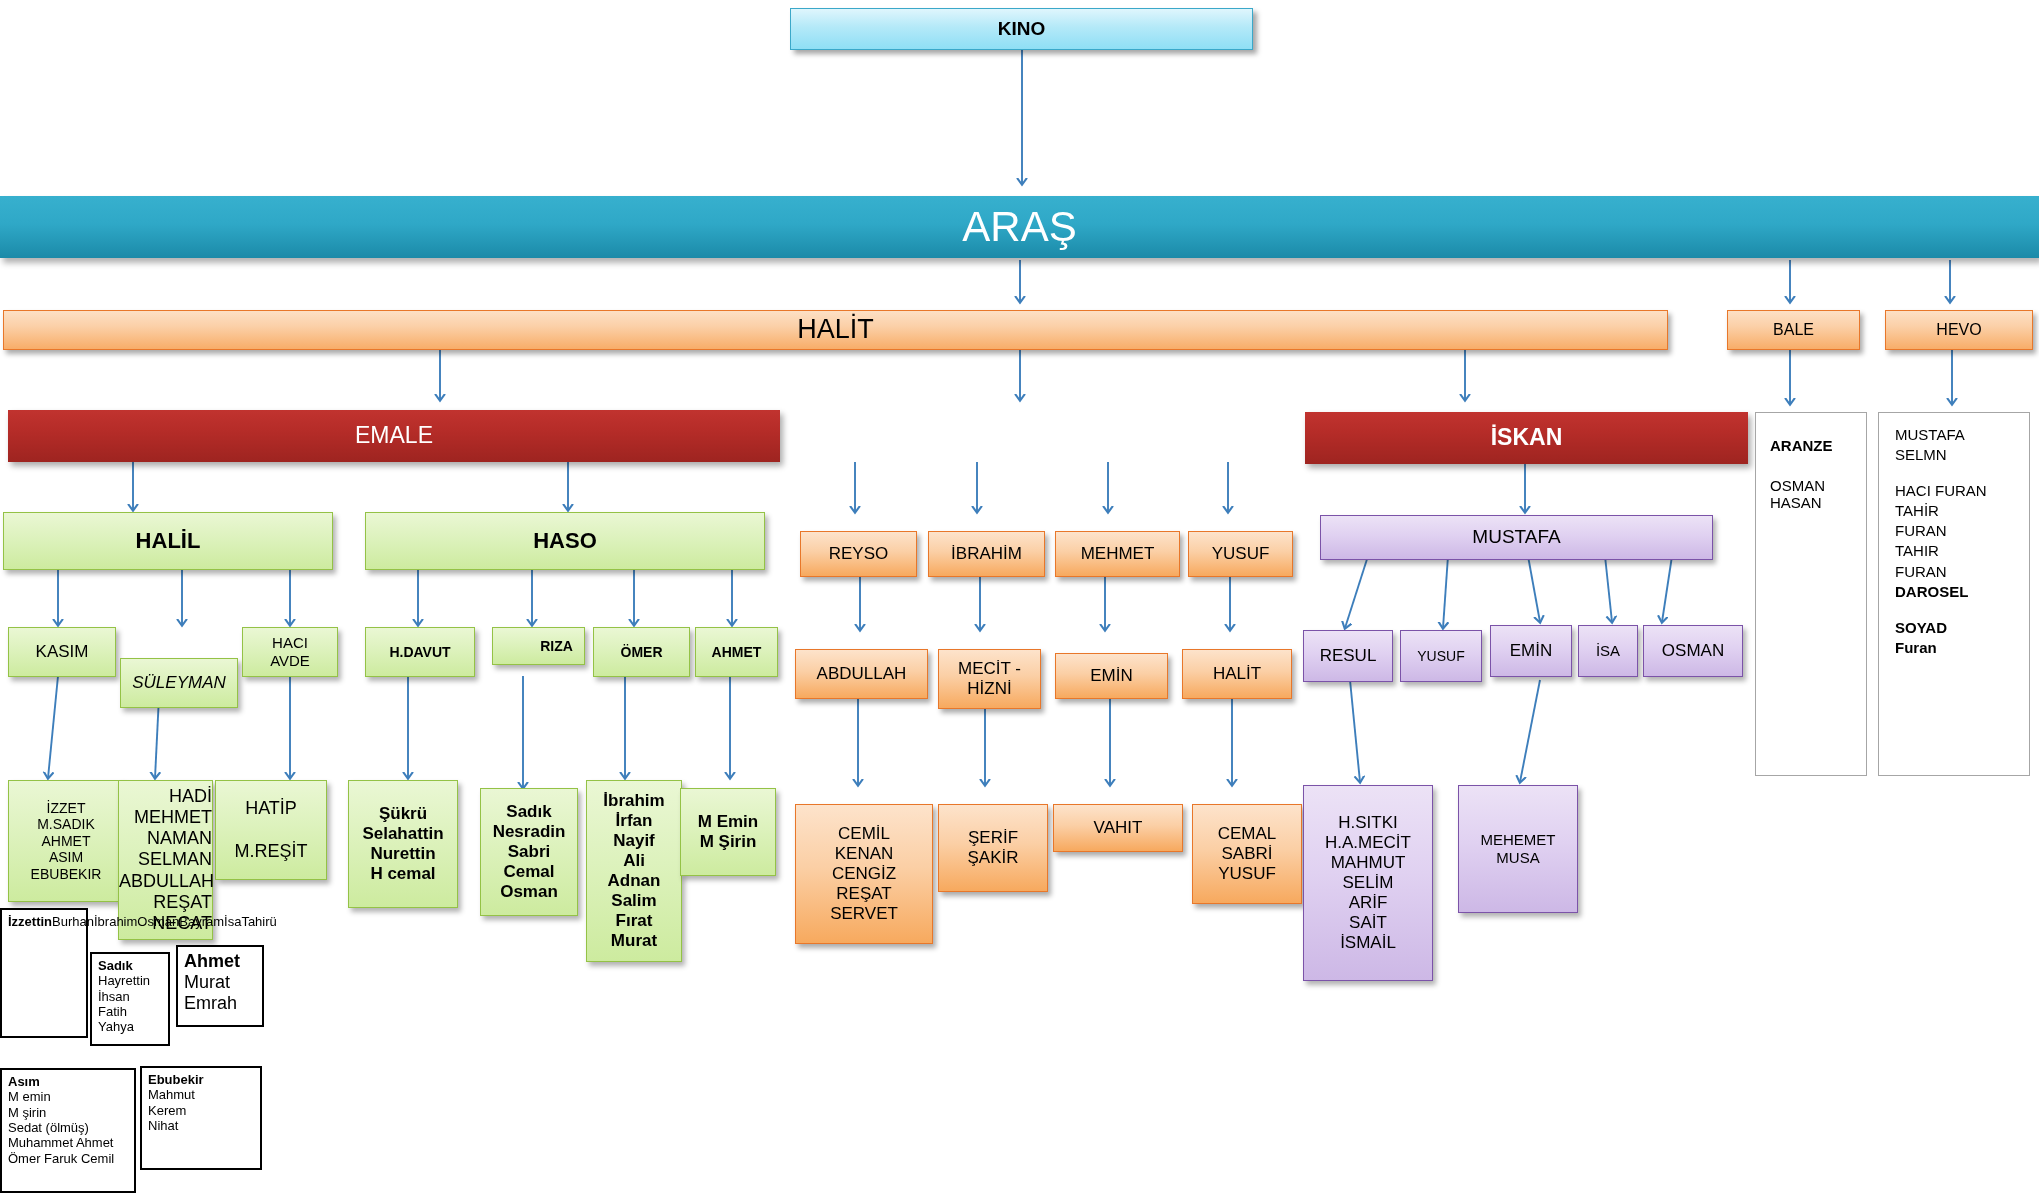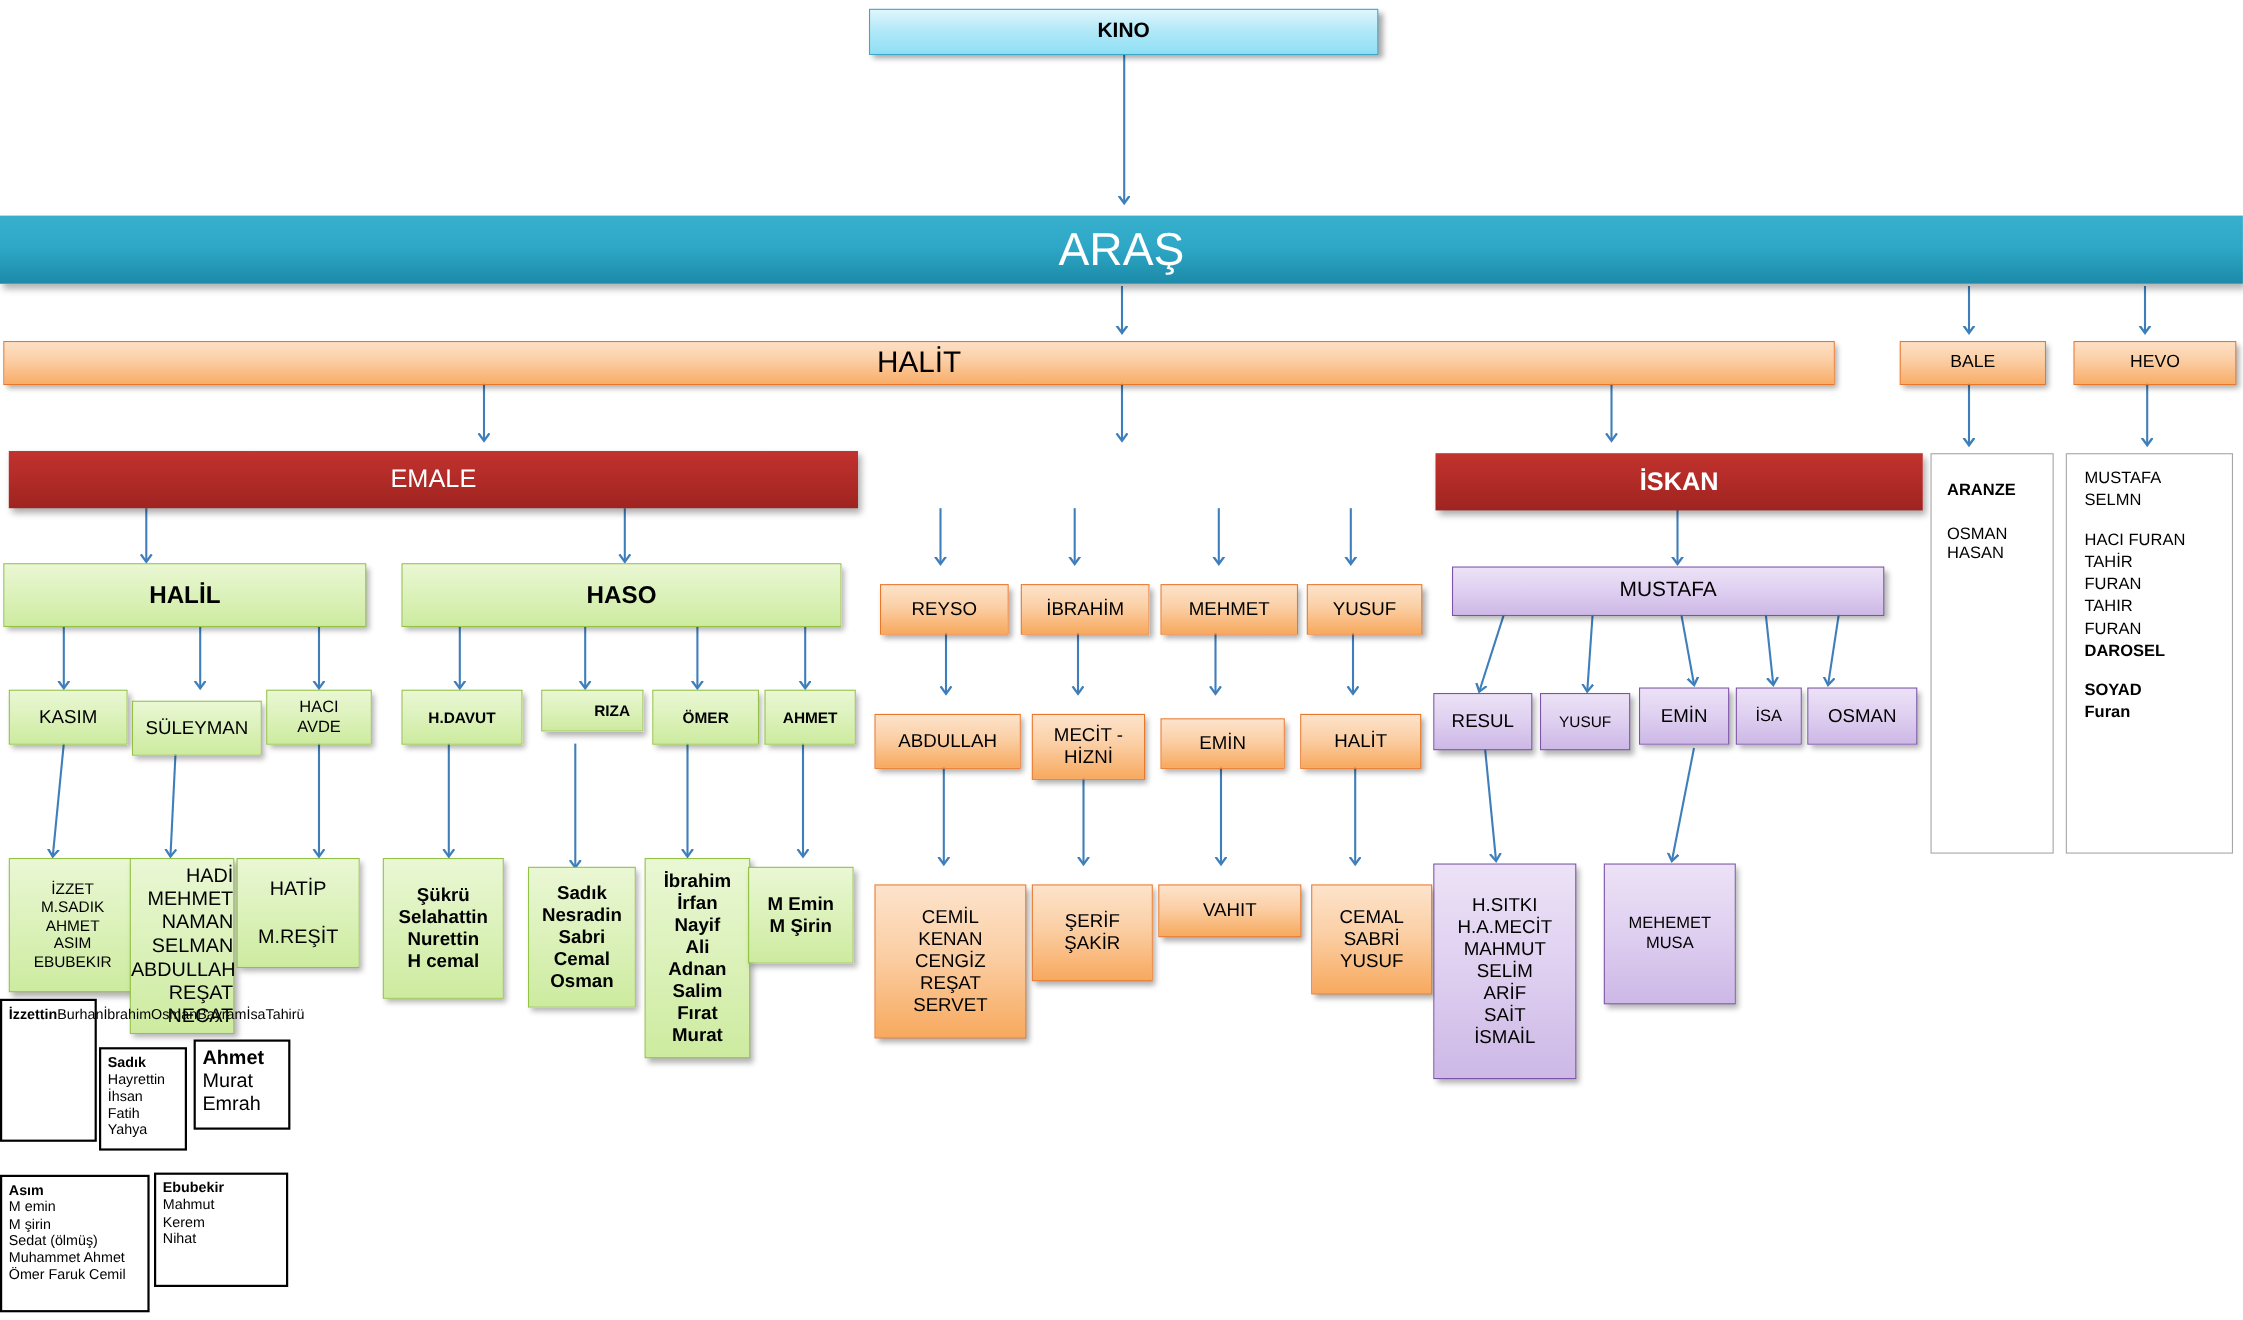--- a/index.html
+++ b/index.html
@@ -172,21 +172,21 @@
   <div class="node green" style="left:3px;top:512px;width:330px;height:58px;font-size:22px;font-weight:bold;">
     <span>HALİL</span>
   </div>
   <div class="node green" style="left:365px;top:512px;width:400px;height:58px;font-size:22px;font-weight:bold;">
     <span>HASO</span>
   </div>
 
   <div class="node green" style="left:8px;top:627px;width:108px;height:50px;font-size:17px;">
     <span>KASIM</span>
   </div>
-  <div class="node green" style="left:120px;top:637px;width:118px;height:50px;font-size:17px;">
+  <div class="node green" style="left:120px;top:658px;width:118px;height:50px;font-size:17px;font-style:italic;">
     <span>SÜLEYMAN</span>
   </div>
   <div class="node green" style="left:242px;top:627px;width:96px;height:50px;font-size:15px;">
     <span>HACI
 AVDE</span>
   </div>
 
   <div class="node green" style="left:365px;top:627px;width:110px;height:50px;font-size:14px;font-weight:bold;">
     <span>H.DAVUT</span>
   </div>

